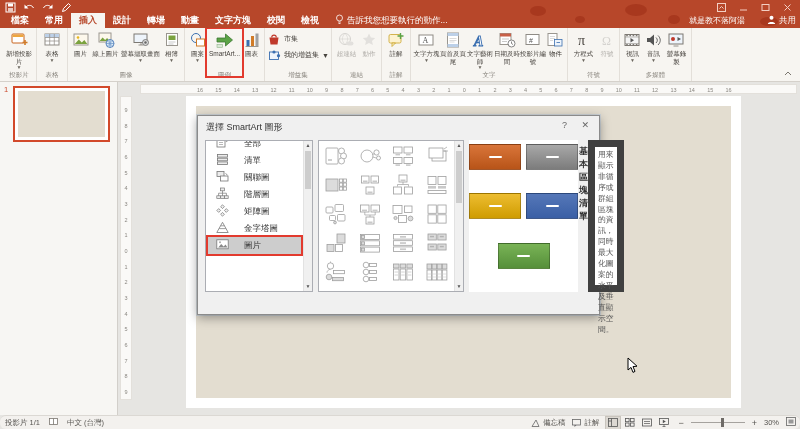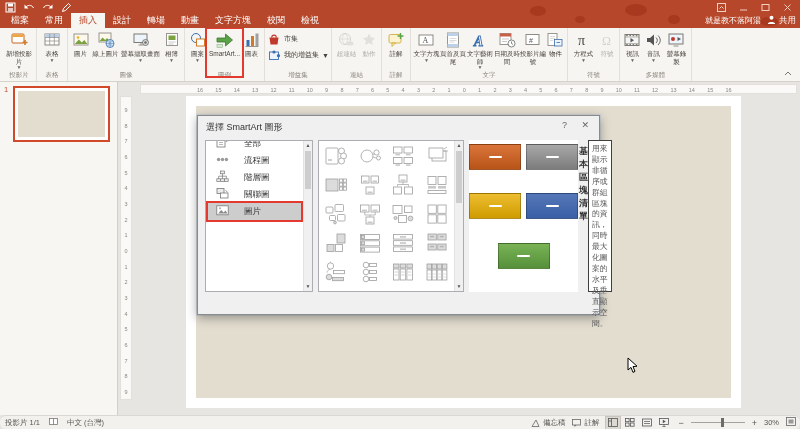--- a/index.html
+++ b/index.html
@@ -9,24 +9,24 @@
   
   .titlebar{position:absolute;left:0;top:0;width:800px;height:28px;background:#b7472a;z-index:30;}
   .deco{position:absolute;border-radius:50%;background:rgba(140,30,10,.35);}
   .qat{position:absolute;left:5px;top:1px;height:12px;display:flex;align-items:center;gap:7px;}
   .qat .qbtn{display:flex;align-items:center;color:#fff;cursor:default;}
   .app-title{position:absolute;left:0;top:2px;width:100%;text-align:center;
              font-size:9px;color:#fde8e1;pointer-events:none;}
   .winctl{position:absolute;right:2px;top:0;display:flex;}
   .winctl span{width:22px;height:14px;display:flex;align-items:center;justify-content:center;color:#f3cfc3;font-size:8px;}
   .tabrow{position:absolute;left:0;top:13px;right:0;height:15px;display:flex;align-items:stretch;padding-left:3px;}
-  .tab{padding:0 8px;font-size:9px;color:#fff;display:flex;align-items:center;}
+  .tab{padding:0 8px;font-size:9px;color:#fff;display:flex;align-items:center;font-weight:bold;}
   .tab.selected{background:#f7f5f1;color:#b7472a;}
   .tellme{display:flex;align-items:center;gap:3px;color:#fff;font-size:8.5px;padding:0 8px;}
-  .userarea{position:absolute;right:4px;top:13px;height:15px;display:flex;align-items:center;gap:6px;color:#fff;font-size:8px;}
+  .userarea{position:absolute;right:4px;top:13px;height:15px;display:flex;align-items:center;gap:22px;color:#fff;font-size:8px;}
   .sharebtn{display:flex;align-items:center;gap:3px;font-size:8.5px;}
   
   .ribbon{position:absolute;left:0;top:28px;width:800px;height:54px;background:#f7f5f1;
           border-bottom:1px solid #d5d1cb;z-index:20;display:flex;align-items:stretch;padding-left:2px;box-sizing:border-box;}
   .rgroup{position:relative;border-right:1px solid #e3dfd9;padding:1px 2px 11px 2px;display:flex;align-items:flex-start;}
   .rgroup-label{position:absolute;bottom:1px;left:0;right:0;text-align:center;font-size:6.5px;color:#8a867f;}
   .rbtn{display:flex;flex-direction:column;align-items:center;height:42px;padding-top:1px;box-sizing:border-box;}
   .rbtn .ric{height:20px;display:flex;align-items:center;justify-content:center;}
   .rbtn .rlb{font-size:6.5px;line-height:7.5px;color:#47433e;text-align:center;}
   .rbtn .arr{font-size:5px;color:#6c675f;line-height:5px;}
@@ -70,21 +70,21 @@
   .vscroll .thumb{position:absolute;left:1px;width:6px;background:#cdcdcd;}
   .galpane{flex:1;background:#fff;border:1px solid #abadb3;position:relative;overflow:hidden;box-sizing:border-box;}
   .galgrid{margin:3px 12px 0 3px;display:grid;grid-template-columns:repeat(4,1fr);grid-auto-rows:24px;gap:5px 5px;}
   .gcell{display:flex;align-items:center;justify-content:center;}
   .pvpane{width:123px;display:flex;flex-direction:row;}
   .pvblocks{background:#fff;padding:4px 0 5px 0;display:grid;grid-template-columns:repeat(2,52px);gap:5px;justify-content:center;}
   .pblock{width:52px;height:26px;border:1px solid rgba(0,0,0,.25);box-sizing:border-box;display:flex;align-items:center;justify-content:center;}
   .pblock .dash{width:13px;height:2px;background:#fff;border-radius:1px;}
   .pblock.center{grid-column:1/3;justify-self:center;}
   .pv-name{font-size:9px;font-weight:bold;color:#333;margin:5px 0 2px 1px;}
-  .pv-desc{flex:1;border:1px solid #404040;background:#fff;font-size:7.8px;line-height:1.4;color:#555;padding:3px;}
+  .pv-desc{flex:1;border:7px solid #404040;background:#fff;font-size:7.8px;line-height:1.4;color:#555;padding:3px;}
   .dlg-footer{position:absolute;right:7px;bottom:5px;display:flex;gap:14px;}
   .dbtn{width:38px;height:15px;background:#e1e1e1;border:1px solid #adadad;font-size:8.5px;color:#333;
         display:flex;align-items:center;justify-content:center;}
   .dbtn.focused{border:1px solid #3579c8;box-shadow:0 0 0 1px #8db6e2 inset;}
   
   .statusbar{position:absolute;left:0;top:415px;width:800px;height:14px;background:#f3f1ee;border-top:1px solid #dbd8d3;
              box-sizing:border-box;font-size:7.5px;color:#565450;z-index:30;border-radius:6px;}
   .sb-left{position:absolute;left:5px;top:0;height:13px;display:flex;align-items:center;gap:9px;}
   .sb-right{position:absolute;right:4px;top:0;height:13px;display:flex;align-items:center;gap:7px;}
   .sb-item{display:flex;align-items:center;gap:3px;}
@@ -157,20 +157,29 @@
         <div class="tab">檔案</div>
         <div class="tab">常用</div>
         <div class="tab selected">插入</div>
         <div class="tab">設計</div>
         <div class="tab">轉場</div>
         <div class="tab">動畫</div>
         <div class="tab">文字方塊</div>
         <div class="tab">校閱</div>
         <div class="tab">檢視</div>
       </div>
+    <div class="tellme">
+      <span>
+        <svg width="9" height="11">
+            <circle cx="4.5" cy="4" r="3" fill="none" stroke="#fff" stroke-width="0.8"></circle>
+            <path d="M3.2 8h2.6M3.5 9.5h2" stroke="#fff" stroke-width="0.8"></path>
+          </svg>
+      </span>
+      <span>告訴我您想要執行的動作...</span>
+    </div>
   </div>
   <div class="userarea">
     <span>就是教不落阿湯</span>
     <span class="sharebtn">
       <span>
         <svg width="9" height="9">
             <circle cx="4.5" cy="2.8" r="2" fill="#fff"></circle>
             <path d="M0.8 9c0.4-2.6 7-2.6 7.4 0z" fill="#fff"></path>
           </svg>
       </span>
@@ -556,47 +565,65 @@
           <div class="cat-item">
             <span><svg width="13" height="13" viewBox="0 0 13 13" xmlns="http://www.w3.org/2000/svg">
                 <rect x="1" y="2" width="8" height="9" fill="#fff" stroke="#777" stroke-width=".8"></rect>
                 <path d="M3 4.5h4M3 6.5h4M3 8.5h4" stroke="#999" stroke-width=".7"></path>
                 <path d="M9.5 3l2.5 2-2 1.2z" fill="#999"></path>
               </svg></span>
             <span>全部</span>
           </div>
           <div class="cat-item">
             <span><svg width="13" height="13" viewBox="0 0 13 13" xmlns="http://www.w3.org/2000/svg">
-                <g fill="#999">
-                  <circle cx="2.6" cy="6.5" r="1.7"></circle>
-                  <circle cx="6.5" cy="6.5" r="1.7"></circle>
-                  <circle cx="10.4" cy="6.5" r="1.7"></circle>
+                <g fill="#ececec" stroke="#777" stroke-width=".8">
+                  <rect x="1.5" y="1.5" width="10" height="2.6"></rect>
+                  <rect x="1.5" y="5.2" width="10" height="2.6"></rect>
+                  <rect x="1.5" y="8.9" width="10" height="2.6"></rect>
                 </g>
               </svg></span>
-            <span>流程圖</span>
+            <span>清單</span>
+          </div>
+          <div class="cat-item">
+            <span><svg width="13" height="13" viewBox="0 0 13 13" xmlns="http://www.w3.org/2000/svg">
+                <rect x="1" y="1.5" width="7" height="5" fill="#ececec" stroke="#777" stroke-width=".8"></rect>
+                <rect x="4.5" y="6" width="7.5" height="5" fill="#fff" stroke="#777" stroke-width=".8"></rect>
+                <path d="M9.5 3.5l2 1.5" stroke="#777" stroke-width=".8"></path>
+              </svg></span>
+            <span>關聯圖</span>
           </div>
           <div class="cat-item">
             <span><svg width="13" height="13" viewBox="0 0 13 13" xmlns="http://www.w3.org/2000/svg">
                 <g fill="#ececec" stroke="#777" stroke-width=".7">
                   <rect x="4.5" y="1" width="4" height="2.8"></rect>
                   <rect x="0.8" y="8.8" width="3.6" height="2.8"></rect>
                   <rect x="4.7" y="8.8" width="3.6" height="2.8"></rect>
                   <rect x="8.6" y="8.8" width="3.6" height="2.8"></rect>
                 </g>
                 <path d="M6.5 3.8v2.4M2.6 8.8V6.2h7.8v2.6M6.5 6.2v2.6" stroke="#777" fill="none" stroke-width=".7"></path>
               </svg></span>
             <span>階層圖</span>
           </div>
           <div class="cat-item">
             <span><svg width="13" height="13" viewBox="0 0 13 13" xmlns="http://www.w3.org/2000/svg">
-                <rect x="1" y="1.5" width="7" height="5" fill="#ececec" stroke="#777" stroke-width=".8"></rect>
-                <rect x="4.5" y="6" width="7.5" height="5" fill="#fff" stroke="#777" stroke-width=".8"></rect>
-                <path d="M9.5 3.5l2 1.5" stroke="#777" stroke-width=".8"></path>
+                <g fill="#ececec" stroke="#777" stroke-width=".7">
+                  <path d="M6.5 0.8L8.4 2.7 6.5 4.6 4.6 2.7z"></path>
+                  <path d="M2.7 4.6L4.6 6.5 2.7 8.4 0.8 6.5z"></path>
+                  <path d="M10.3 4.6l1.9 1.9-1.9 1.9-1.9-1.9z"></path>
+                  <path d="M6.5 8.4l1.9 1.9-1.9 1.9-1.9-1.9z"></path>
+                </g>
               </svg></span>
-            <span>關聯圖</span>
+            <span>矩陣圖</span>
+          </div>
+          <div class="cat-item">
+            <span><svg width="13" height="13" viewBox="0 0 13 13" xmlns="http://www.w3.org/2000/svg">
+                <path d="M6.5 1.3L12.2 11.5H0.8z" fill="#fff" stroke="#777" stroke-width=".8"></path>
+                <path d="M3.2 7.6h6.6M4.7 4.8h3.6" stroke="#777" stroke-width=".7"></path>
+              </svg></span>
+            <span>金字塔圖</span>
           </div>
           <div class="cat-item selected annotated">
             <span><svg width="13" height="13" viewBox="0 0 13 13" xmlns="http://www.w3.org/2000/svg">
                 <rect x="0.8" y="1.8" width="11.4" height="9" fill="#fff" stroke="#777" stroke-width=".8"></rect>
                 <path d="M2.2 9.6l3-3.6 2.4 2.4 2-2 1.8 3.2z" fill="#8a8a8a"></path>
                 <circle cx="4" cy="4.3" r="1" fill="#aaa"></circle>
               </svg></span>
             <span>圖片</span>
           </div>
         </div>

